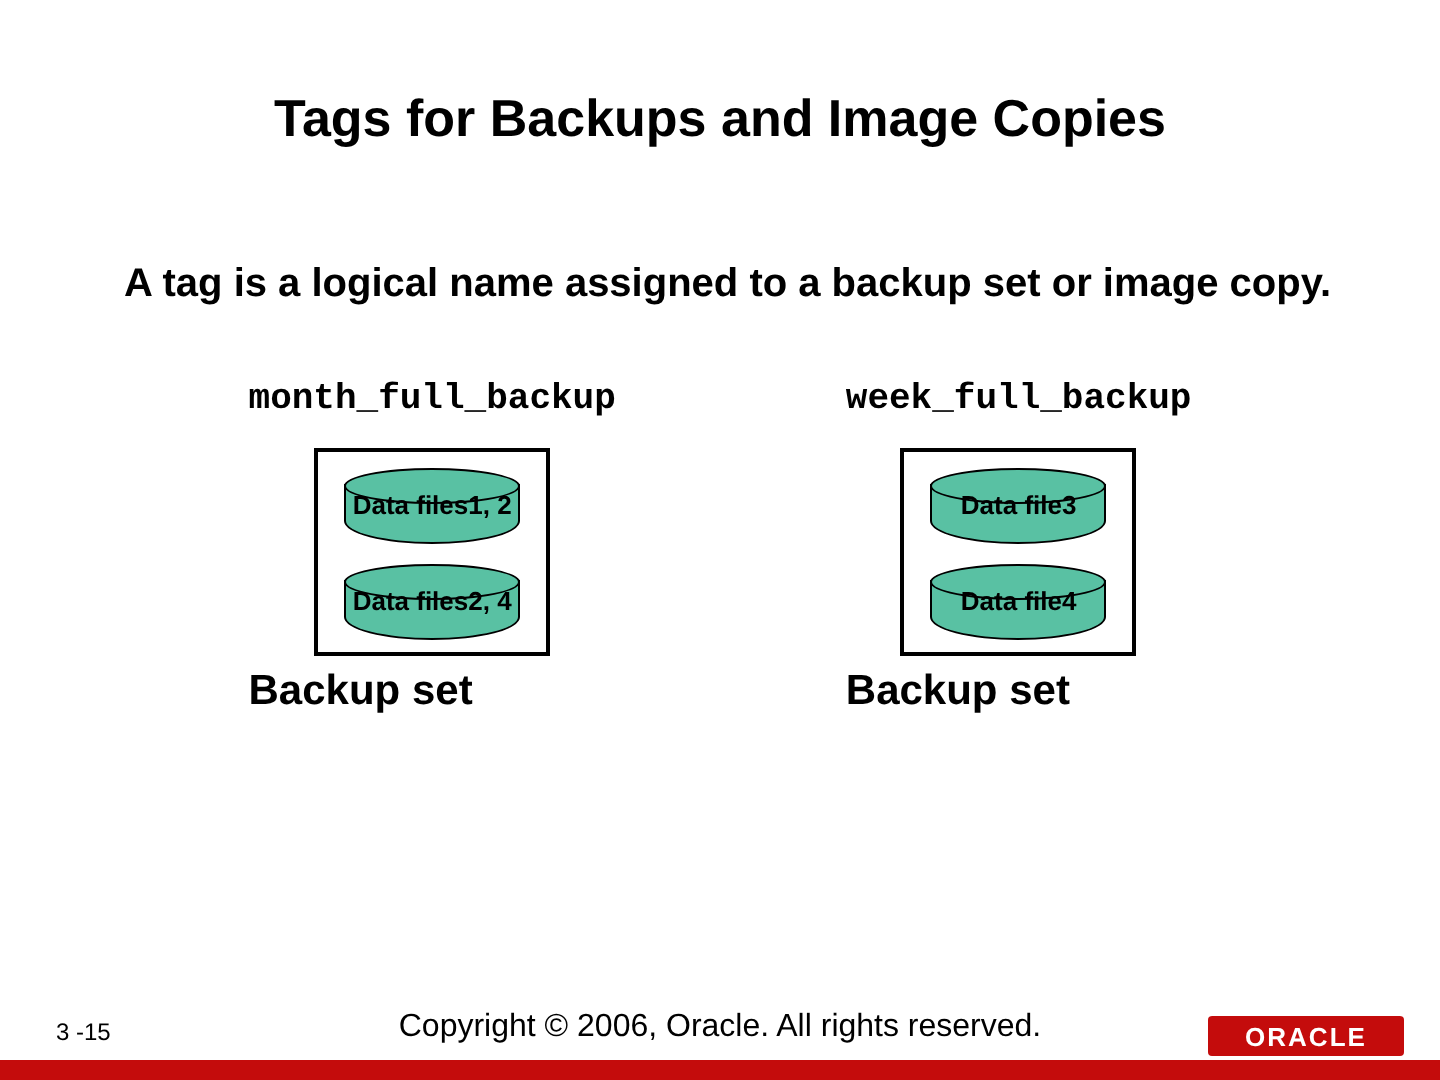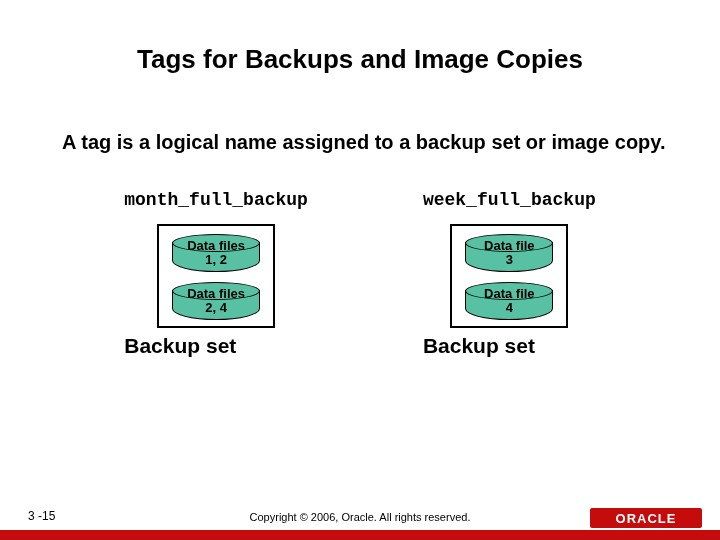--- a/index.html
+++ b/index.html
@@ -46,21 +46,21 @@
     display: flex;
     flex-direction: column;
     align-items: center;
     gap: 10px;
   }
   .disk {
     width: 88px;
     height: 38px;
     position: relative;
     display: flex;
-    flex-direction: column;
+    flex-direction: row;
     justify-content: center;
     align-items: center;
     font-size: 13px;
     font-weight: bold;
     color: #000;
     line-height: 1.05;
   }
   .disk::before {
     content: "";
     position: absolute;
@@ -104,27 +104,27 @@
     position: absolute;
     left: 28px;
     bottom: 17px;
     font-size: 12px;
   }
   .copyright {
     position: absolute;
     left: 0; right: 0;
     bottom: 17px;
     text-align: center;
-    font-size: 11px;
+    font-size: 16px;
   }
   .logo {
     position: absolute;
     right: 18px;
     bottom: 12px;
-    width: 112px;
+    width: 98px;
     height: 20px;
     background: #c40c0c;
     color: #fff;
     font-weight: bold;
     font-size: 13px;
     letter-spacing: 1px;
     display: flex;
     align-items: center;
     justify-content: center;
     border-radius: 2px;

